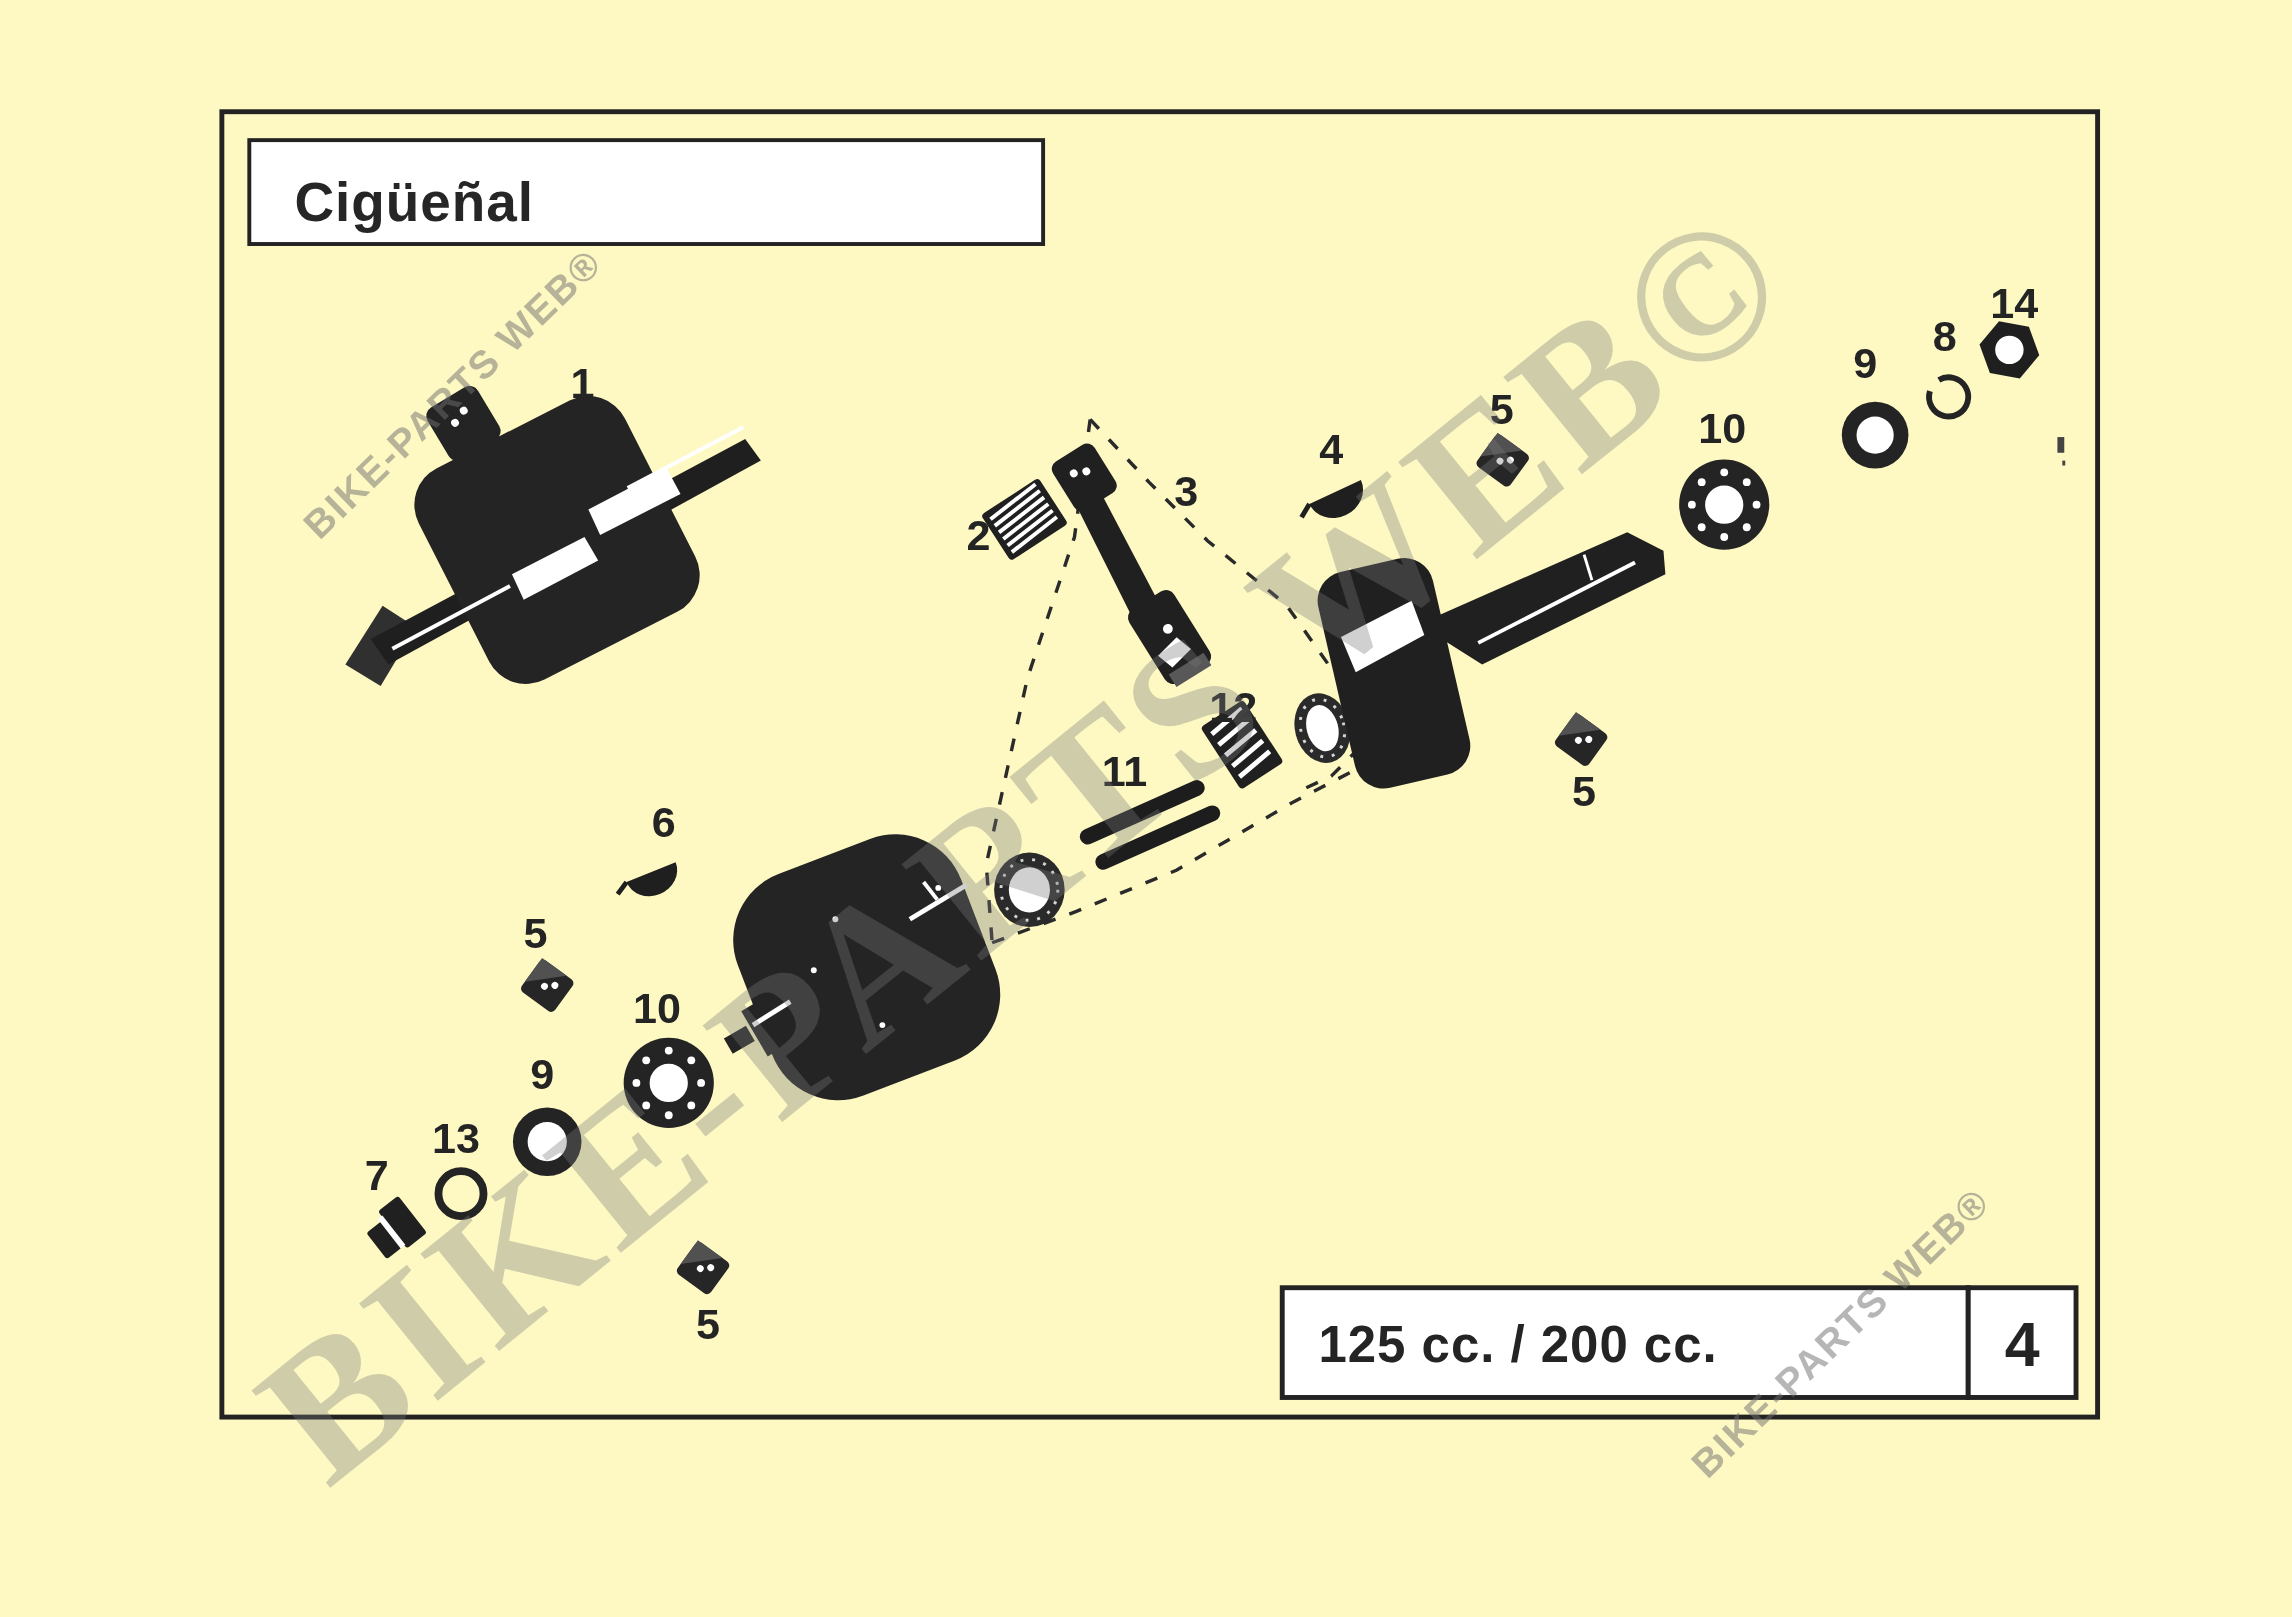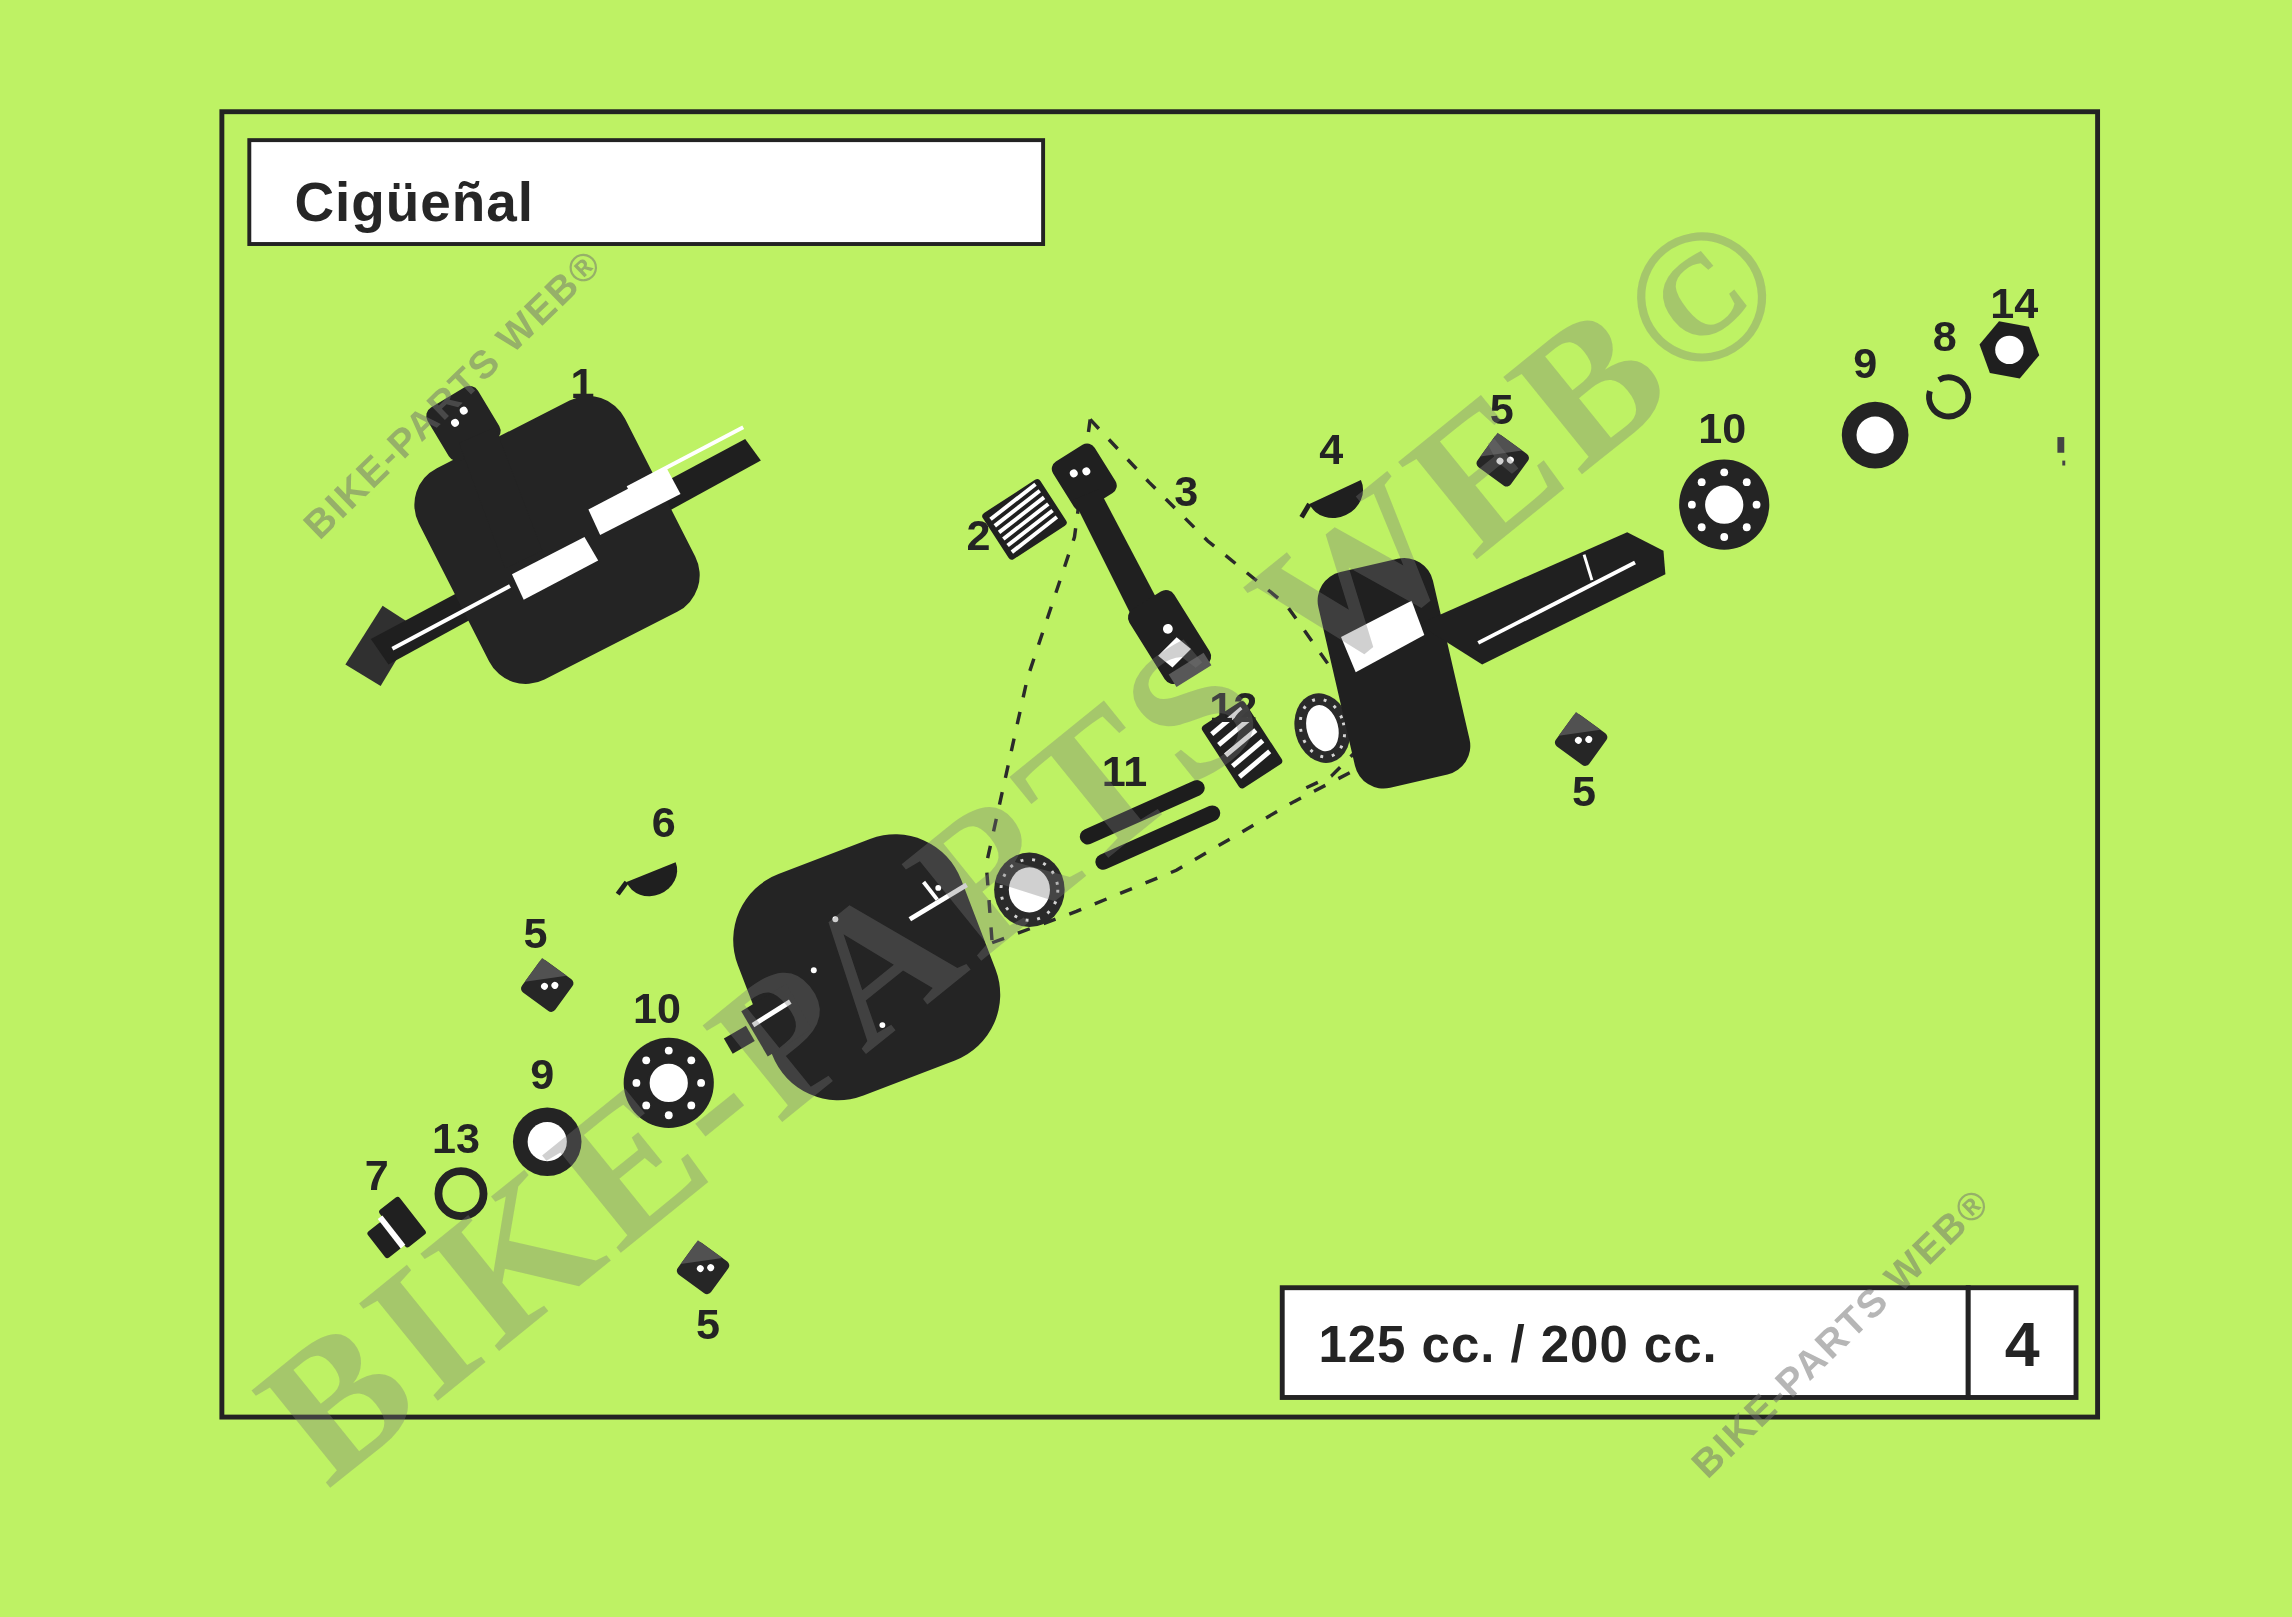--- a/index.html
+++ b/index.html
@@ -1,16 +1,16 @@
 <!DOCTYPE html>
 <html><head>
 <meta charset="utf-8">
 <style>
   html,body{margin:0;padding:0;background:#ffffff;}
-  .page{position:relative;width:2293px;height:1617px;background:#bef264;overflow:hidden;
+  .page{position:relative;width:2293px;height:1617px;background:#fef9c3;overflow:hidden;
         font-family:"Liberation Sans",sans-serif;}
   svg{position:absolute;left:0;top:0;}
   .part-label{font:700 44px "Liberation Sans",sans-serif;fill:#242424;}
   .title-text{font:700 56px "Liberation Sans",sans-serif;fill:#262626;letter-spacing:1px;}
   .footer-text{font:700 52px "Liberation Sans",sans-serif;fill:#242424;letter-spacing:1px;}
   .pagenum{font:700 64px "Liberation Sans",sans-serif;fill:#242424;}
   .wm{position:absolute;font-weight:700;white-space:nowrap;pointer-events:none;z-index:5;}
   .wm-small{font-family:"Liberation Sans",sans-serif;font-size:39px;letter-spacing:2px;
             color:rgba(110,110,110,0.50);}
   .wm-large{font-family:"Liberation Serif",serif;font-size:191px;letter-spacing:7.8px;

